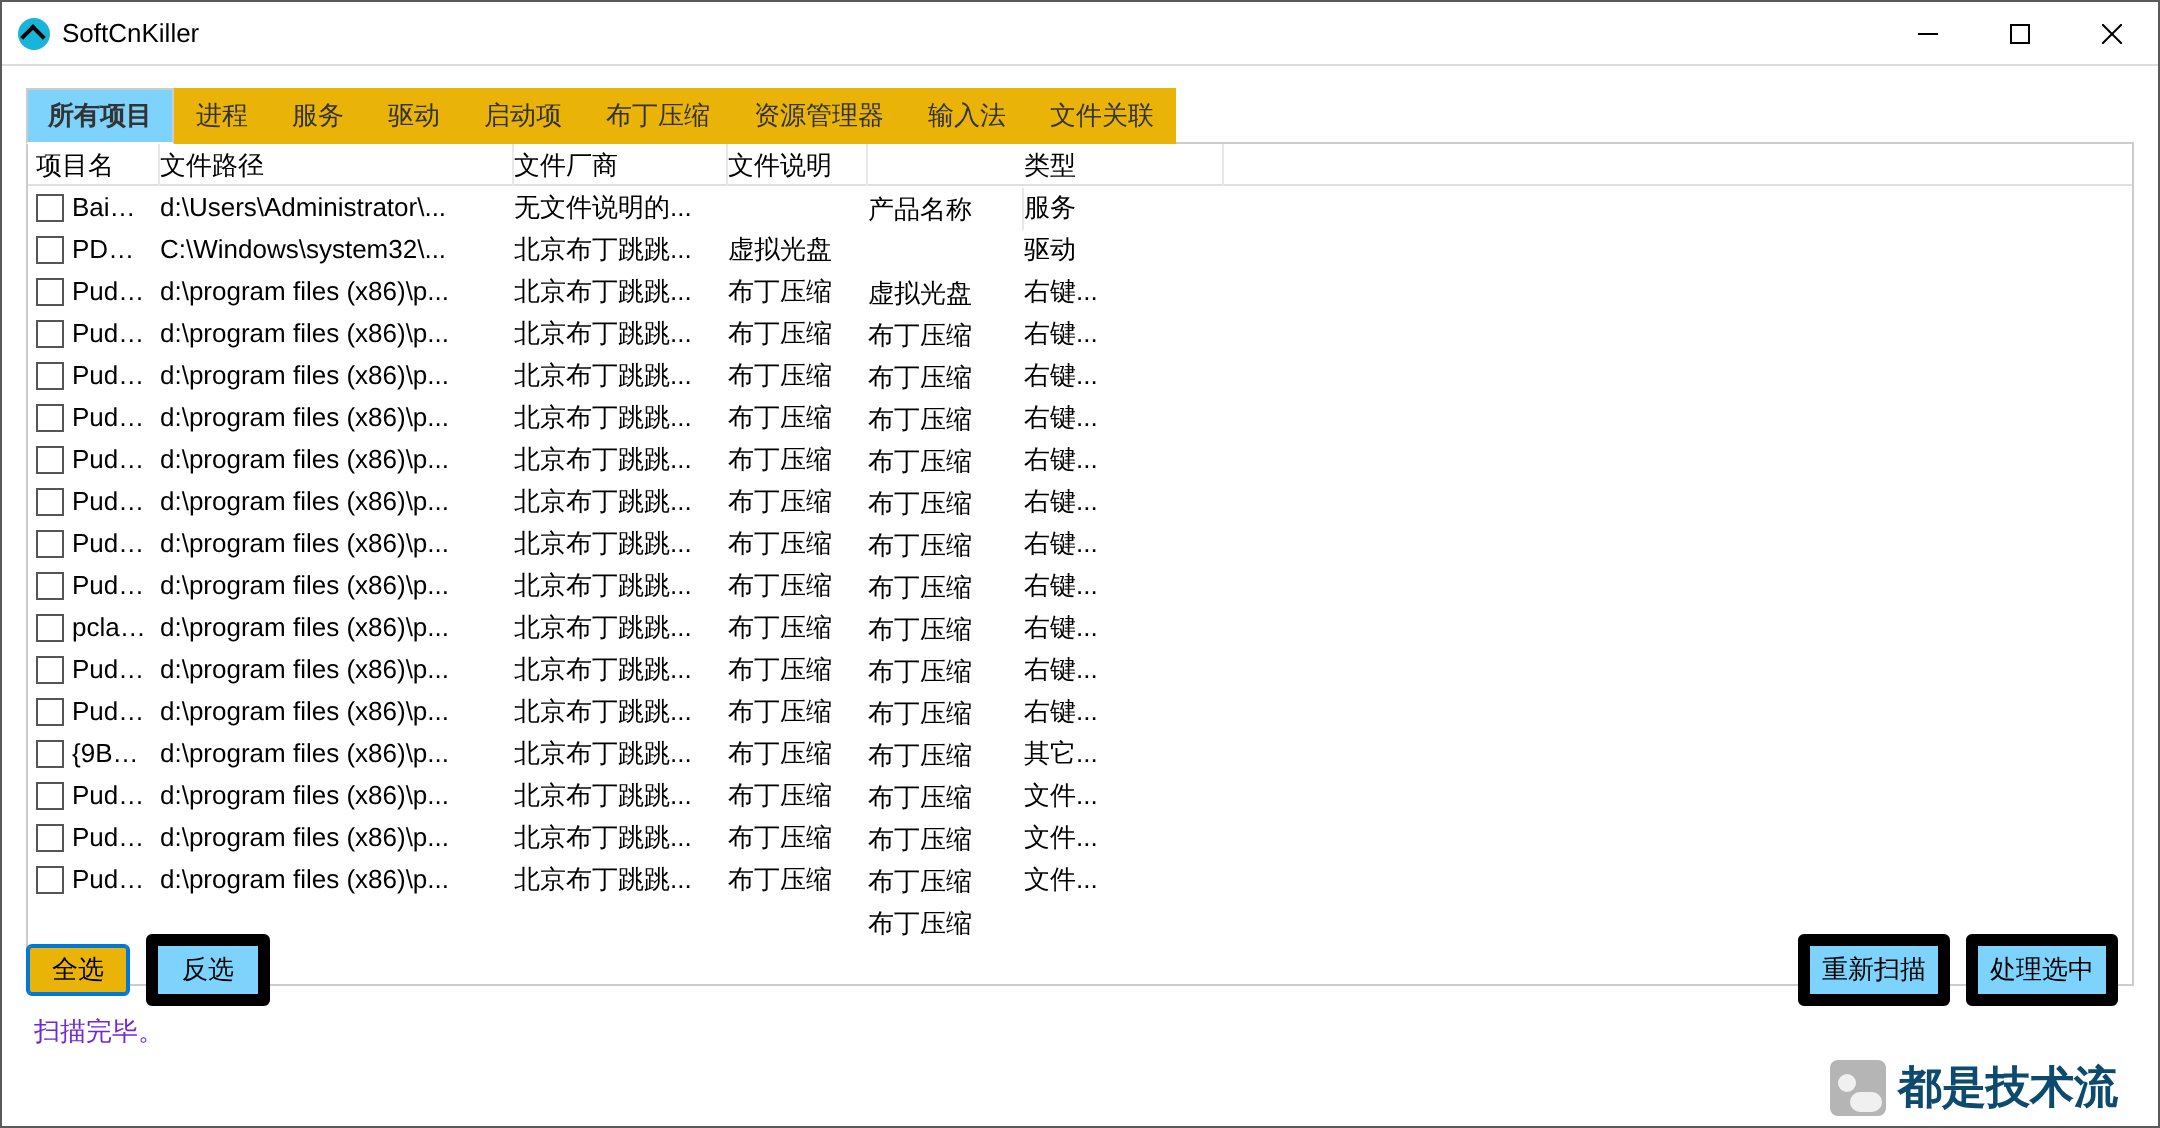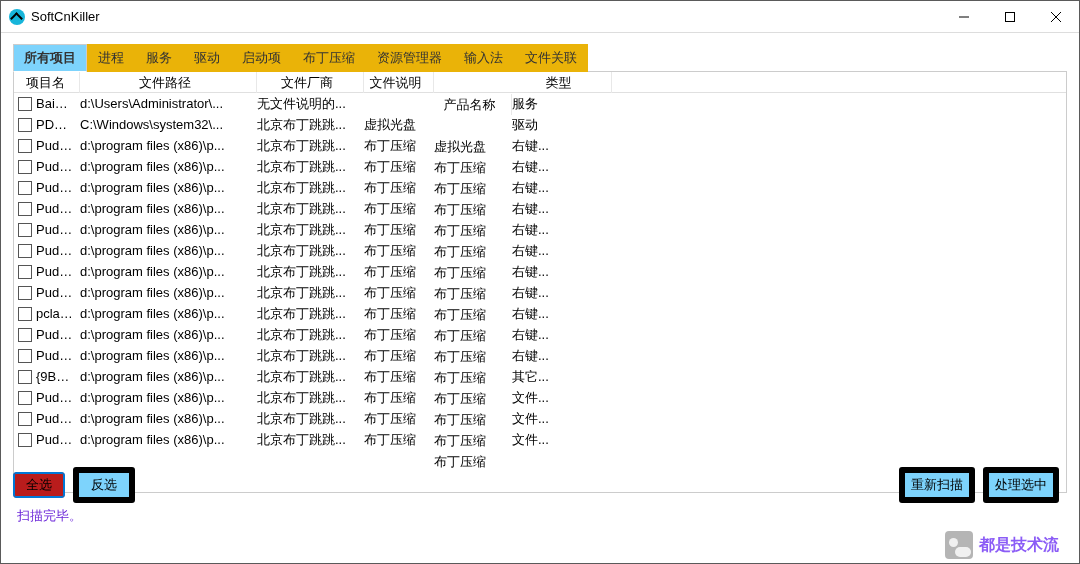--- a/index.html
+++ b/index.html
@@ -13,40 +13,40 @@
   .winbtn { width: 46px; height: 32px; display: flex; align-items: center; justify-content: center; cursor: pointer; }
   .winbtn svg { stroke: #000; stroke-width: 1; fill: none; }
   .winbtn.max svg rect { }
   .client { flex: 1; padding: 10px 12px 70px 12px; display: flex; flex-direction: column; min-height: 0; }
   .tabs { display: flex; border-bottom: 1px solid #ccc; margin-bottom: 0; }
   .tab { padding: 4px 10px; font-size: 13px; color: #333; cursor: pointer; border: 1px solid transparent; position: relative; top: 1px; background: #eab308; }
   .tab.active { border: 1px solid #ccc; border-bottom: 1px solid #fff; background: #7dd3fc; font-weight: bold; }
   .table-wrap { flex: 1; border: 1px solid #ccc; border-top: none; overflow: hidden; display: flex; flex-direction: column; min-height: 0; }
   .thead, .row { display: flex; align-items: center; height: 21px; line-height: 21px; }
   .thead { border-bottom: 1px solid #e0e0e0; font-size: 13px; color: #000; flex-shrink: 0; }
-  .thead .cell { border-right: 1px solid #e8e8e8; text-align: center; }
+  .thead .cell { border-right: 1px solid #e8e8e8; }
   .cell { overflow: hidden; white-space: nowrap; text-overflow: ellipsis; padding-right: 6px; font-size: 13px; }
   .c0 { width: 66px; padding-left: 4px; }
   .c1 { width: 177px; }
   .c2 { width: 107px; }
   .c3 { width: 70px; }
   .c4 { width: 78px; margin-top: 44px; }
   .c5 { width: 100px; }
   .tbody { flex: 1; overflow-y: scroll; overflow-x: hidden; }
   .row { }
   .check { width: 14px; height: 14px; border: 1px solid #555; margin-right: 4px; flex-shrink: 0; display: inline-block; vertical-align: middle; cursor: pointer; }
   .row .c0 { display: flex; align-items: center; }
   .row .c0 .txt { overflow: hidden; text-overflow: ellipsis; white-space: nowrap; flex: 1; }
   .footer { position: absolute; left: 12px; right: 12px; bottom: 60px; display: flex; align-items: center; }
   .btn { border: 6px solid #000000; border-radius: 3px; background: #7dd3fc; padding: 3px 12px; font-size: 13px; cursor: pointer; margin-right: 8px; }
-  .btn.active { border: 1px solid #0078d7; box-shadow: 0 0 0 1px #0078d7 inset; background: #b91c1c; }
+  .btn.active { border: 1px solid #0078d7; box-shadow: 0 0 0 1px #0078d7 inset; background: #eab308; }
   .btns-right { margin-left: auto; display: flex; }
   .btns-right .btn { padding: 3px 6px; }
   .status { position: absolute; left: 16px; bottom: 38px; font-size: 13px; color: #6d28d9; }
-  .watermark { position: absolute; right: 20px; bottom: 4px; display: flex; align-items: center; gap: 6px; color: #8b5cf6; font-size: 16px; font-weight: bold; }
+  .watermark { position: absolute; right: 20px; bottom: 4px; display: flex; align-items: center; gap: 6px; color: #0c4a6e; font-size: 22px; font-weight: bold; }
   .wm-icon { width: 28px; height: 28px; border-radius: 4px; background: #b5b5b5; position: relative; }
   .wm-icon::before { content: ""; position: absolute; left: 4px; top: 7px; width: 9px; height: 9px; border-radius: 50%; background: #fff; opacity: .8; }
   .wm-icon::after { content: ""; position: absolute; right: 2px; bottom: 2px; width: 16px; height: 10px; border-radius: 6px; background: #fff; opacity: .8; }
   ::-webkit-scrollbar { width: 17px; background: #f0f0f0; }
   ::-webkit-scrollbar-thumb { background: #c1c1c1; }
 </style>
 </head>
 <body>
 
 <div class="window">

